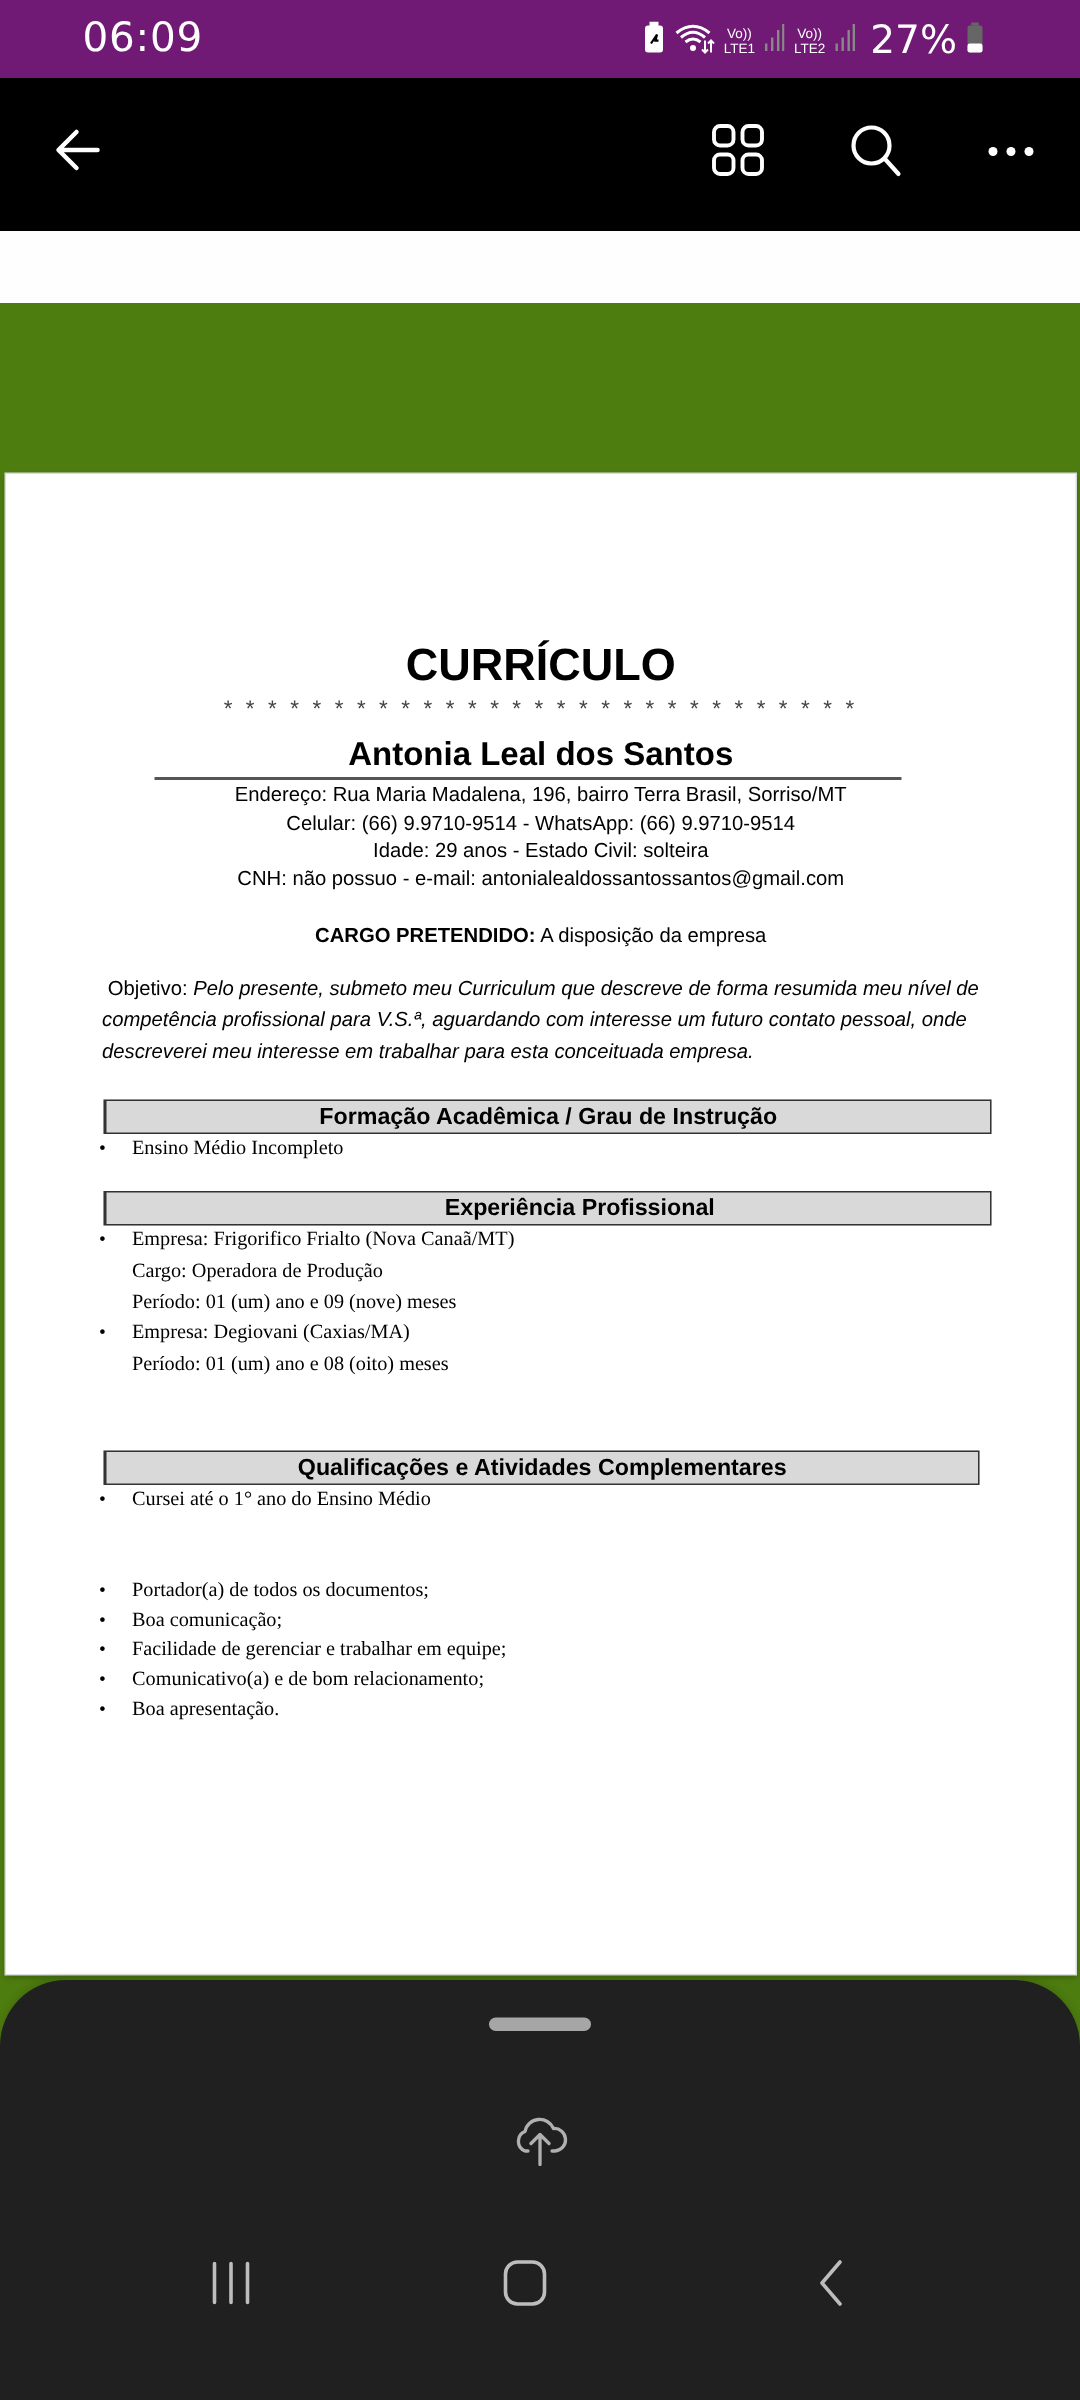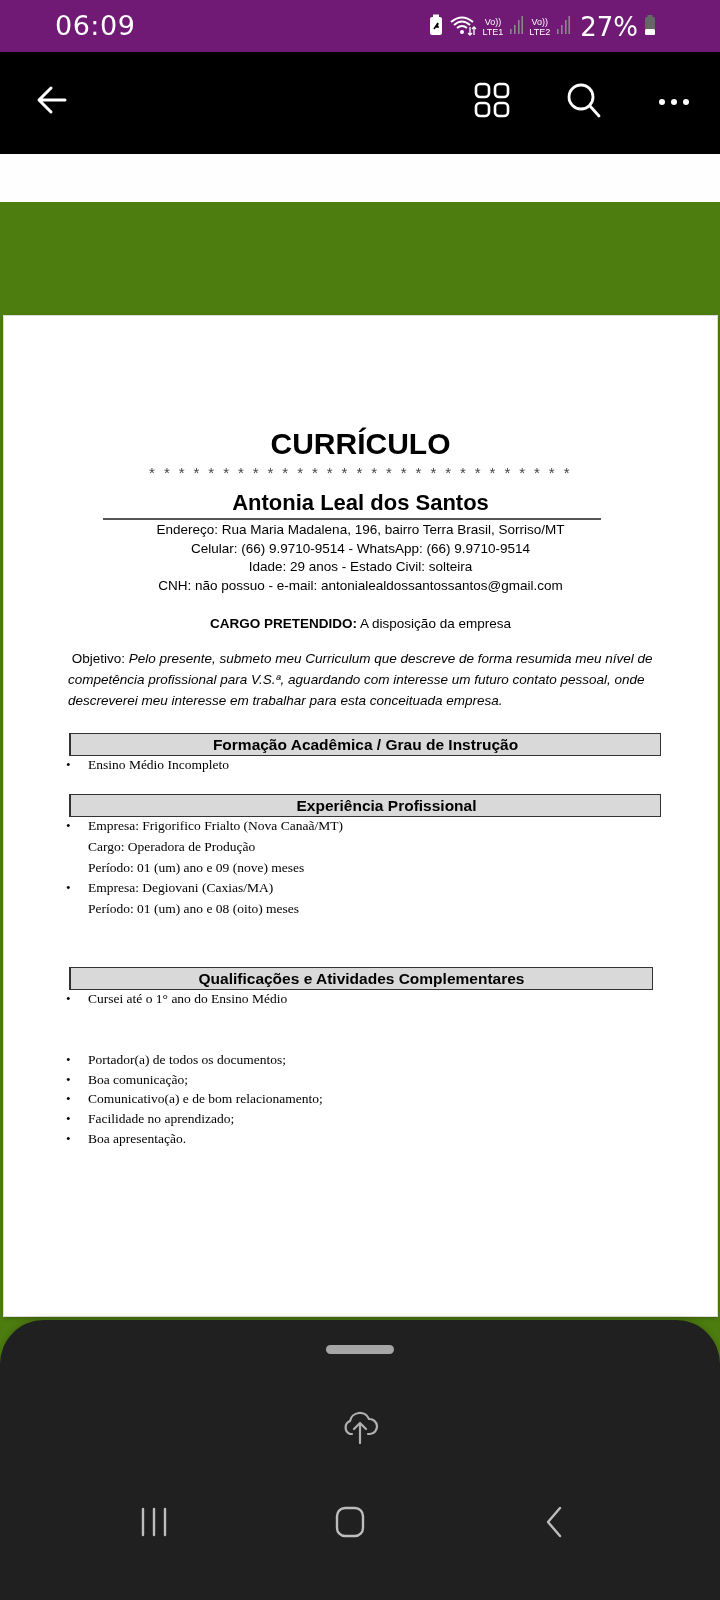--- a/index.html
+++ b/index.html
@@ -156,22 +156,22 @@
       </div>
 
       <div class="section" style="top:651px; width:584px;">Qualificações e Atividades Complementares</div>
       <div class="list" style="top:673px;">
         <div class="li">Cursei até o 1° ano do Ensino Médio</div>
       </div>
 
       <div class="list" style="top:734px;">
         <div class="li" style="height:19.7px;line-height:19.7px;">Portador(a) de todos os documentos;</div>
         <div class="li" style="height:19.7px;line-height:19.7px;">Boa comunicação;</div>
+        <div class="li" style="height:19.7px;line-height:19.7px;">Facilidade de gerenciar e trabalhar em equipe;</div>
         <div class="li" style="height:19.7px;line-height:19.7px;">Comunicativo(a) e de bom relacionamento;</div>
-        <div class="li" style="height:19.7px;line-height:19.7px;">Facilidade no aprendizado;</div>
         <div class="li" style="height:19.7px;line-height:19.7px;">Boa apresentação.</div>
       </div>
     </div>
   </div>
 </div>
 
 <div class="sheet">
   <div class="handle"></div>
   <div class="nav-btn" style="left:336px; top:84px; width:48px; height:48px;">
     <span>

